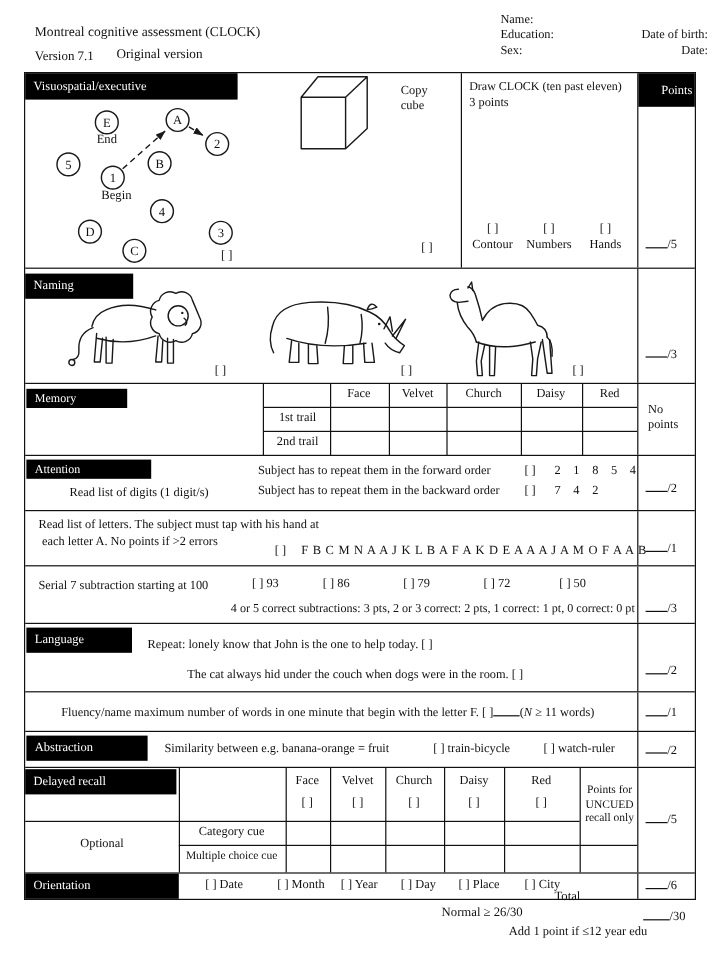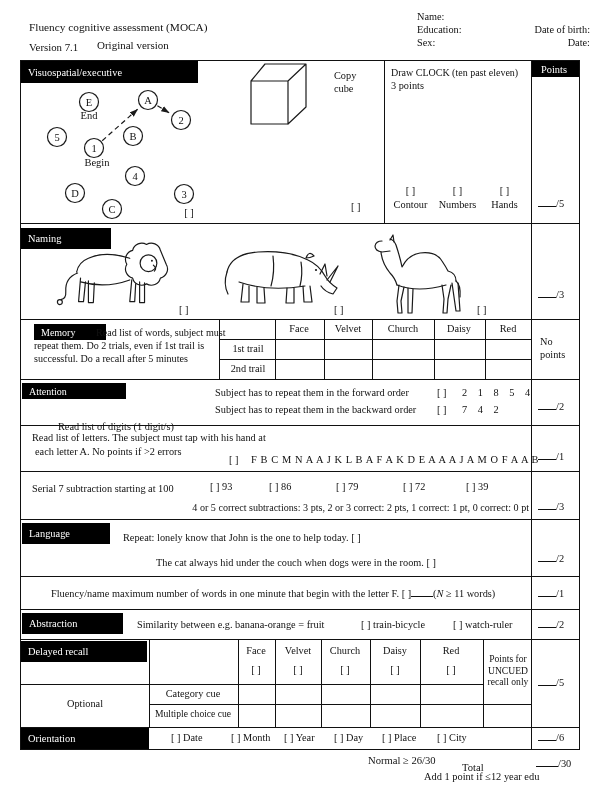--- a/index.html
+++ b/index.html
@@ -24,21 +24,21 @@
   .ctr{transform:translateX(-50%);}
   svg{display:block;}
   .draw{stroke:#1a1a1a;fill:none;stroke-width:1.2;stroke-linecap:round;stroke-linejoin:round;}
   i{font-style:italic;}
 </style>
 </head>
 <body>
 
 <div id="page">
 
-  <div class="abs txt" style="left:29px;top:21px;font-size:11.3px;">Fluency cognitive assessment (MOCA)</div>
+  <div class="abs txt" style="left:29px;top:21px;font-size:11.3px;">Montreal cognitive assessment (CLOCK)</div>
   <div class="abs txt" style="left:29px;top:41px;font-size:10.8px;">Version 7.1</div>
   <div class="abs txt" style="left:97px;top:39px;font-size:11px;">Original version</div>
   <div class="abs txt" style="left:417px;top:11px;">Name:</div>
   <div class="abs txt" style="left:417px;top:24px;">Education:</div>
   <div class="abs txt" style="left:417px;top:37px;">Sex:</div>
   <div class="abs txt" style="right:10px;top:24px;">Date of birth:</div>
   <div class="abs txt" style="right:10px;top:37px;padding-left:36px;">Date:</div>
 
   <div id="mainbox">
 
@@ -92,21 +92,21 @@
       <div class="abs" style="left:366px;top:124px;width:141px;display:grid;grid-template-columns:1fr 1fr 1fr;row-gap:3px;text-align:center;">
         <span class="txt cb">[ ]</span>
         <span class="txt cb">[ ]</span>
         <span class="txt cb">[ ]</span>
         <span class="txt">Contour</span>
         <span class="txt">Numbers</span>
         <span class="txt">Hands</span>
       </div>
 
       <div class="points-cell">
-        <div class="bar" style="left:0;top:0;right:0;height:16px;padding-left:9px;">Points</div>
+        <div class="bar" style="left:0;top:0;right:0;height:28px;padding-left:19px;">Points</div>
         <div class="abs score" style="left:6px;top:136px;"><span class="blank"></span><span>/5</span></div>
       </div>
     </div>
 
     <div class="section bt" style="top:162px;height:96px;">
       <div class="bar" style="left:0;top:4px;width:90px;height:21px;">Naming</div>
 
       <svg class="abs" style="left:30px;top:12px;" width="128" height="80" viewBox="0 0 130 80">
         <path class="draw" d="M117,28 A9.5,9.5 0 0 1 111.1,42.1 A9.5,9.5 0 0 1 97,48 A9.5,9.5 0 0 1 82.9,42.1 A9.5,9.5 0 0 1 77,28 A9.5,9.5 0 0 1 82.9,13.9 A9.5,9.5 0 0 1 97,8 A9.5,9.5 0 0 1 111.1,13.9 Z"></path>
         <circle class="draw" cx="99" cy="27" r="8.5"></circle>
@@ -143,22 +143,21 @@
         <path class="draw" d="M74,54 L76,68 L75,82 L79,82 L80,68 L83,54 M84,52 L88,80 L92,80 L90,52"></path>
       </svg>
       <div class="abs txt cb" style="left:456px;top:80px;">[ ]</div>
 
       <div class="points-cell">
         <div class="abs score" style="left:6px;top:64px;"><span class="blank"></span><span>/3</span></div>
       </div>
     </div>
 
     <div class="section bt" style="top:258px;height:60px;">
-      <div class="bar" style="left:13px;top:4px;width:72px;height:16px;font-size:10px;text-align:center;">Memory</div>
-      <div class="abs" style="left:13px;top:6px;width:196px;font-size:10.1px;line-height:13.2px;text-indent:62px;">Read list of words, subject must repeat them. Do 2 trials, even if 1st trail is successful. Do a recall after 5 minutes</div>
+      <div class="bar" style="left:1px;top:4px;width:84px;height:16px;font-size:10px;text-align:center;">Memory</div>
 
       <div class="abs" style="left:198px;top:0;width:312px;height:60px;border-left:1.3px solid #111;box-sizing:border-box;">
         <div class="vline" style="left:55px;top:0;bottom:0;"></div>
         <div class="vline" style="left:104px;top:0;bottom:0;"></div>
         <div class="vline" style="left:152px;top:0;bottom:0;"></div>
         <div class="vline" style="left:214px;top:0;bottom:0;"></div>
         <div class="vline" style="left:265px;top:0;bottom:0;"></div>
         <div class="hline" style="left:0;right:0;top:19px;"></div>
         <div class="hline" style="left:0;right:0;top:39px;"></div>
         <span class="abs txt ctr" style="left:79px;top:3px;">Face</span>
@@ -170,21 +169,21 @@
         <span class="abs txt ctr" style="left:28px;top:43px;">2nd trail</span>
       </div>
 
       <div class="points-cell">
         <div class="abs txt" style="left:8px;top:15px;width:36px;white-space:normal;line-height:13px;">No points</div>
       </div>
     </div>
 
     <div class="section bt" style="top:318px;height:46px;">
       <div class="bar" style="left:1px;top:3px;width:104px;height:16px;font-size:10px;">Attention</div>
-      <div class="abs txt" style="left:37px;top:41px;">Read list of digits (1 digit/s)</div>
+      <div class="abs txt" style="left:37px;top:25px;">Read list of digits (1 digit/s)</div>
       <div class="abs txt" style="left:194px;top:7px;">Subject has to repeat them in the forward order</div>
       <span class="abs txt cb" style="left:416px;top:7px;">[ ]</span>
       <span class="abs txt" style="left:441px;top:7px;letter-spacing:4px;">2 1 8 5 4</span>
       <div class="abs txt" style="left:194px;top:24px;">Subject has to repeat them in the backward order</div>
       <span class="abs txt cb" style="left:416px;top:24px;">[ ]</span>
       <span class="abs txt" style="left:441px;top:24px;letter-spacing:4px;">7 4 2</span>
       <div class="points-cell">
         <div class="abs score" style="left:6px;top:20px;"><span class="blank"></span><span>/2</span></div>
       </div>
     </div>
@@ -198,21 +197,21 @@
         <div class="abs score" style="left:6px;top:24px;"><span class="blank"></span><span>/1</span></div>
       </div>
     </div>
 
     <div class="section bt" style="top:410px;height:48px;">
       <div class="abs txt" style="left:11px;top:11px;">Serial 7 subtraction starting at 100</div>
       <div class="abs txt" style="left:189px;top:9px;"><span class="cb">[ ]</span> <span>93</span></div>
       <div class="abs txt" style="left:248px;top:9px;"><span class="cb">[ ]</span> <span>86</span></div>
       <div class="abs txt" style="left:315px;top:9px;"><span class="cb">[ ]</span> <span>79</span></div>
       <div class="abs txt" style="left:382px;top:9px;"><span class="cb">[ ]</span> <span>72</span></div>
-      <div class="abs txt" style="left:445px;top:9px;"><span class="cb">[ ]</span> <span>39</span></div>
+      <div class="abs txt" style="left:445px;top:9px;"><span class="cb">[ ]</span> <span>50</span></div>
       <div class="abs txt" style="left:140px;right:50px;top:30px;text-align:right;font-size:10.1px;">4 or 5 correct subtractions: 3 pts, 2 or 3 correct: 2 pts, 1 correct: 1 pt, 0 correct: 0 pt</div>
       <div class="points-cell">
         <div class="abs score" style="left:6px;top:28px;"><span class="blank"></span><span>/3</span></div>
       </div>
     </div>
 
     <div class="section bt" style="top:458px;height:57px;">
       <div class="bar" style="left:1px;top:3px;width:88px;height:21px;">Language</div>
       <div class="abs txt" style="left:102px;top:12px;"><span>Repeat: lonely know that John is the one to help today.</span> <span class="cb">[ ]</span></div>
       <div class="abs txt" style="left:135px;top:37px;"><span>The cat always hid under the couch when dogs were in the room.</span> <span class="cb">[ ]</span></div>
@@ -284,17 +283,17 @@
       <div class="abs txt" style="left:361px;top:4px;"><span class="cb">[ ]</span> <span>Place</span></div>
       <div class="abs txt" style="left:416px;top:4px;"><span class="cb">[ ]</span> <span>City</span></div>
       <div class="points-cell">
         <div class="abs score" style="left:6px;top:3px;"><span class="blank"></span><span>/6</span></div>
       </div>
     </div>
 
   </div>
 
   <div class="abs txt" style="left:368px;top:755px;font-size:10.6px;">Normal ≥ 26/30</div>
-  <div class="abs txt" style="left:462px;top:762px;font-size:10.6px;">Total</div>
+  <div class="abs txt" style="left:462px;top:742px;font-size:10.6px;">Total</div>
   <div class="abs score" style="left:536px;top:757px;"><span class="blank" style="width:22px;"></span><span>/30</span></div>
   <div class="abs txt" style="left:424px;top:771px;font-size:10.4px;">Add 1 point if ≤12 year edu</div>
 
 </div>
 
 </body></html>

